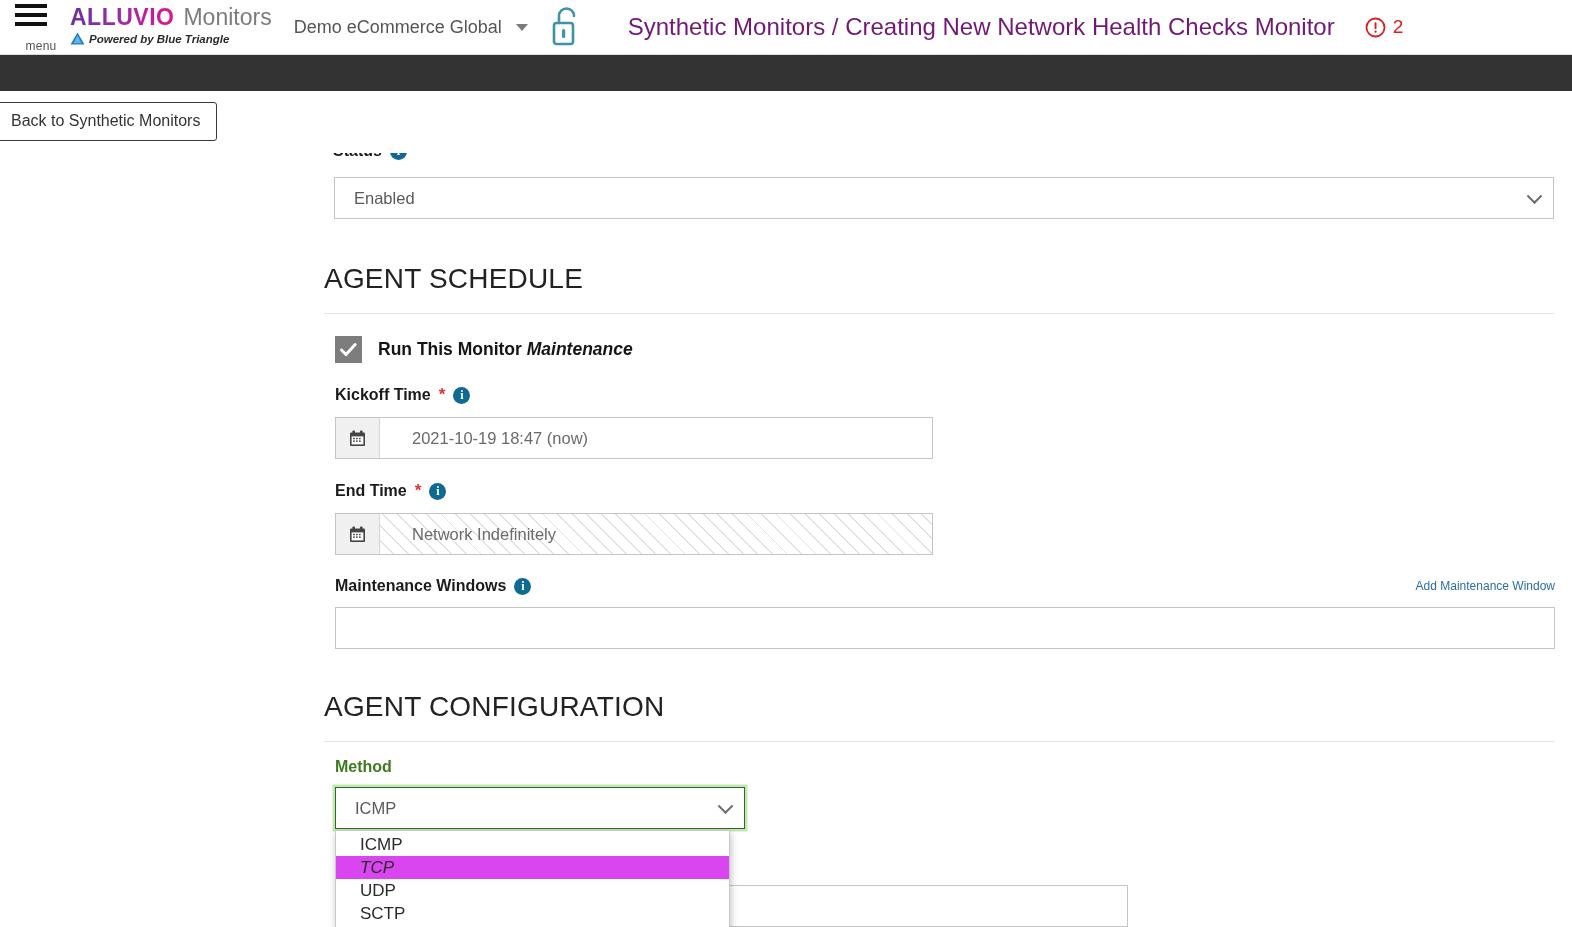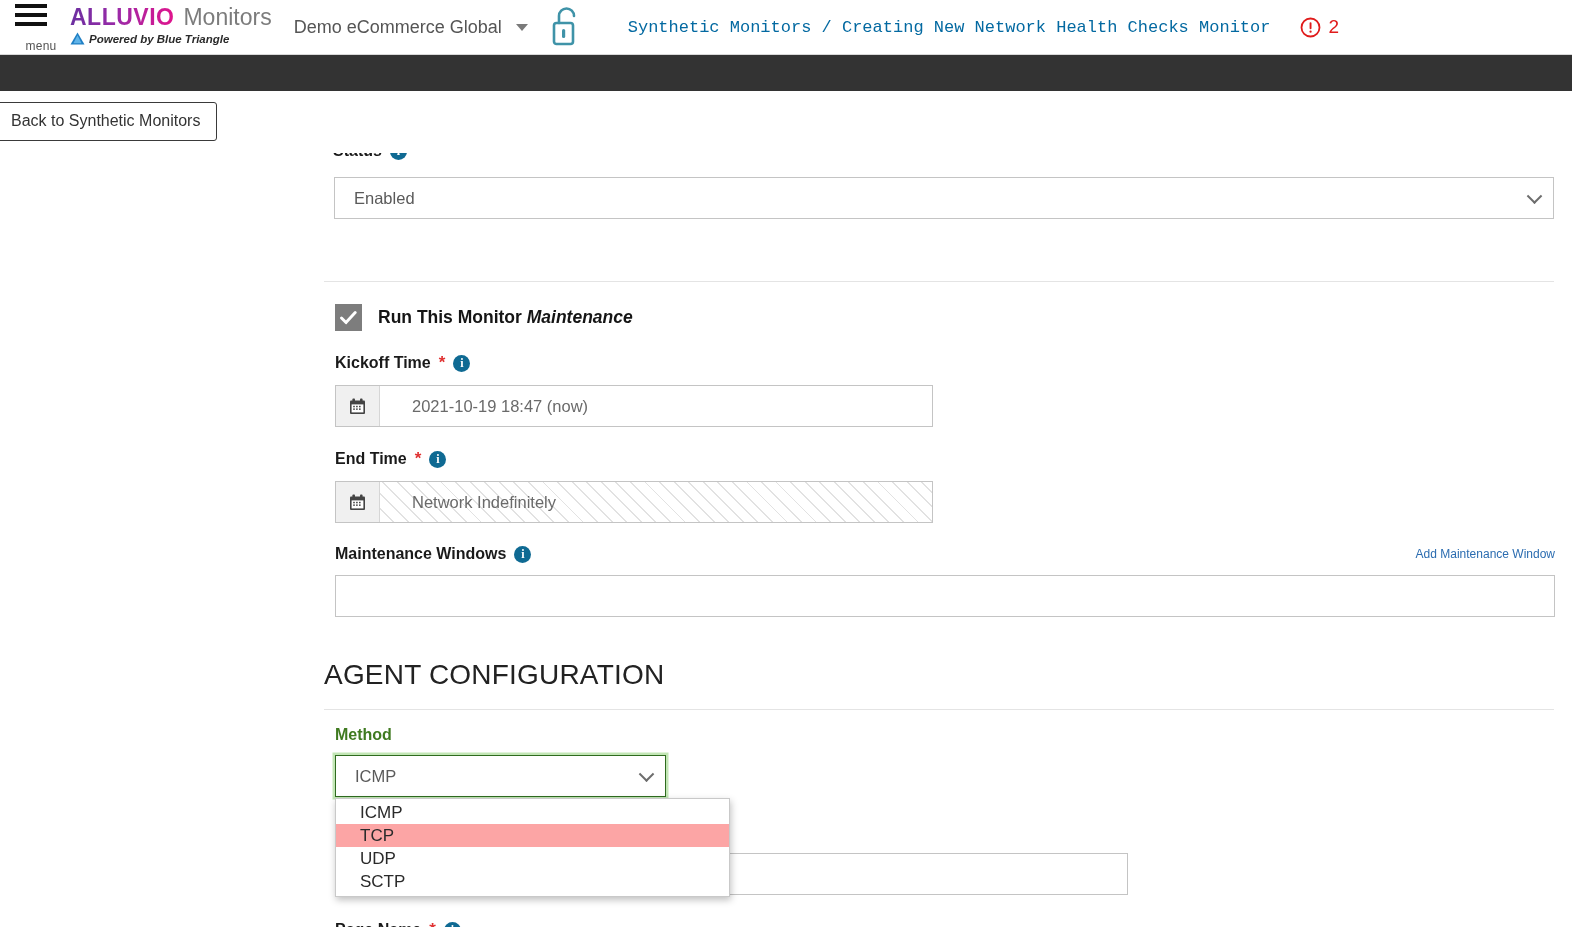--- a/index.html
+++ b/index.html
@@ -63,23 +63,22 @@
   .caret-dn {
     width: 0; height: 0;
     border-left: 6px solid transparent;
     border-right: 6px solid transparent;
     border-top: 7px solid #7a7a7a;
   }
 
   .lock-wrap { margin-left: 22px; display:flex; align-items:center; cursor:pointer; }
 
   .breadcrumb {
-    margin-left: 44px; font-size: 17px; color: #0369a1;
+    margin-left: 44px; font-size: 24px; color: #701a75;
     white-space: nowrap;
-    font-family: Liberation Mono, monospace;
   }
   .errbadge {
     margin-left: 30px; display: flex; align-items: center; gap: 7px;
     color: #e01b1b; font-size: 19px; cursor: pointer;
   }
 
   
   .darkbar { height: 36px; background: #333333; }
 
   
@@ -189,21 +188,21 @@
     box-shadow: 1px 3px 7px rgba(0,0,0,.25);
     padding: 2px 0 3px 0;
     z-index: 50;
   }
   .opt {
     height: 23px; line-height: 23px;
     padding-left: 24px;
     font-size: 17px; color: #2a2a2a;
     cursor: pointer; white-space: nowrap;
   }
-  .opt.sel-opt { background: #fca5a5; }
+  .opt.sel-opt { background: #d946ef; font-style: italic; }
 </style>
 </head>
 <body>
 
 <div class="topbar">
 
   <div class="menu-btn">
     <div class="burger">
       <i></i>
         <i></i>
@@ -270,20 +269,21 @@
     </div>
 
     <div style="height:14px;"></div>
 
     <div class="sel-wrap" style="margin-left:10px;width:1220px;">
       <div class="sel">Enabled</div>
       <span class="chev"></span>
     </div>
 
     <div style="height:44px;"></div>
+    <div class="sect-title">AGENT SCHEDULE</div>
     <div style="height:18px;"></div>
     <div class="hr"></div>
     <div style="height:22px;"></div>
 
     <div class="cbrow" style="margin-left:11px;">
       <span class="cbox">
         <svg width="17" height="14" viewBox="0 0 17 14">
           <path d="M1.5 7 L6 11.6 L15.2 1.6" fill="none" stroke="#fff" stroke-width="2.9" stroke-linecap="round" stroke-linejoin="round"></path>
         </svg>
       </span>
@@ -365,21 +365,21 @@
     <div style="height:42px;"></div>
     <div class="sect-title">AGENT CONFIGURATION</div>
     <div style="height:18px;"></div>
     <div class="hr"></div>
     <div style="height:16px;"></div>
 
     <div style="position:relative;margin-left:11px;">
       <div class="lbl-green">Method</div>
       <div style="height:11px;"></div>
 
-      <div class="sel-wrap" style="width:331px;">
+      <div class="sel-wrap" style="width:410px;">
         <div class="sel sel-focus">ICMP</div>
         <span class="chev"></span>
 
         <div class="optlist">
           <div class="opt">ICMP</div>
           <div class="opt sel-opt">TCP</div>
           <div class="opt">UDP</div>
           <div class="opt">SCTP</div>
         </div>
       </div>

